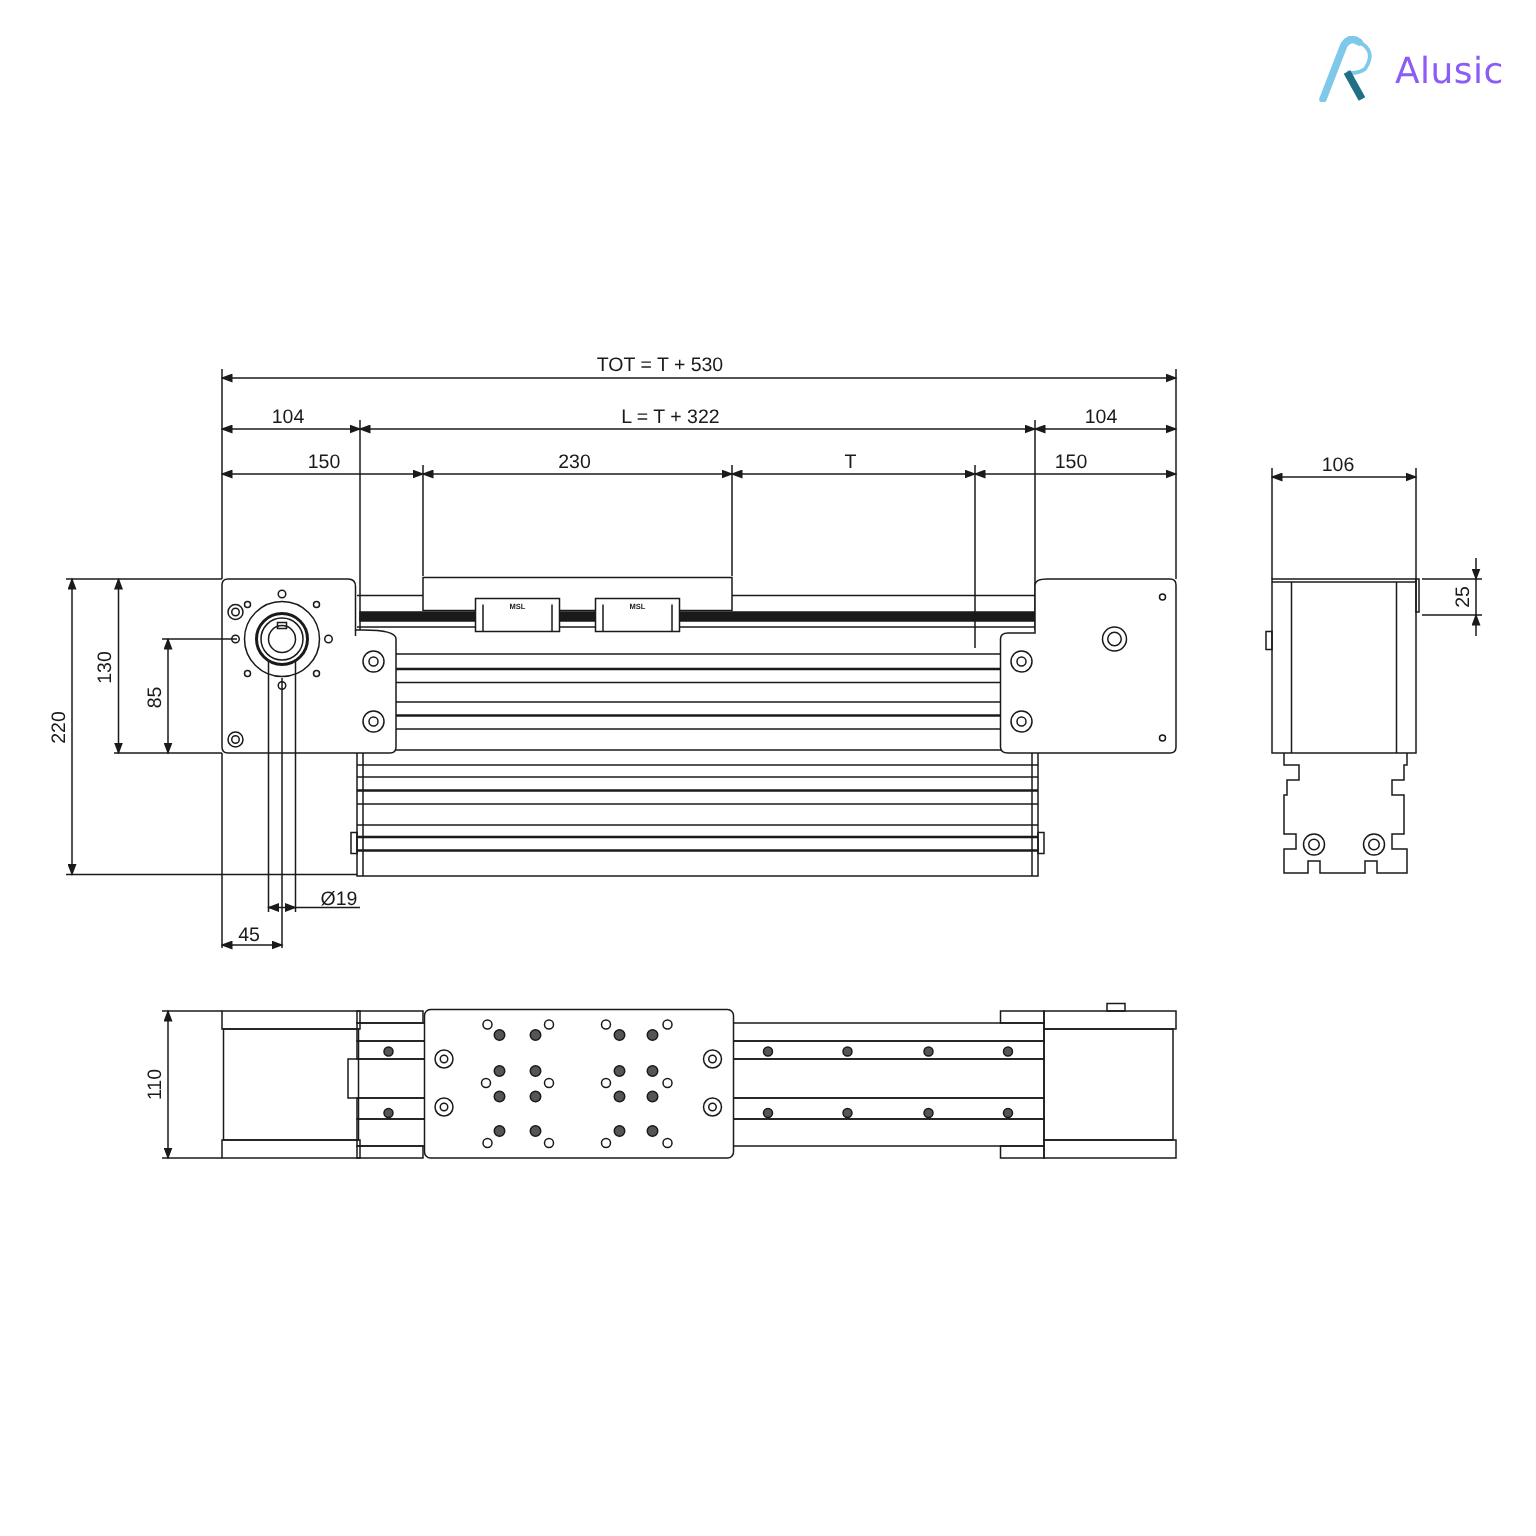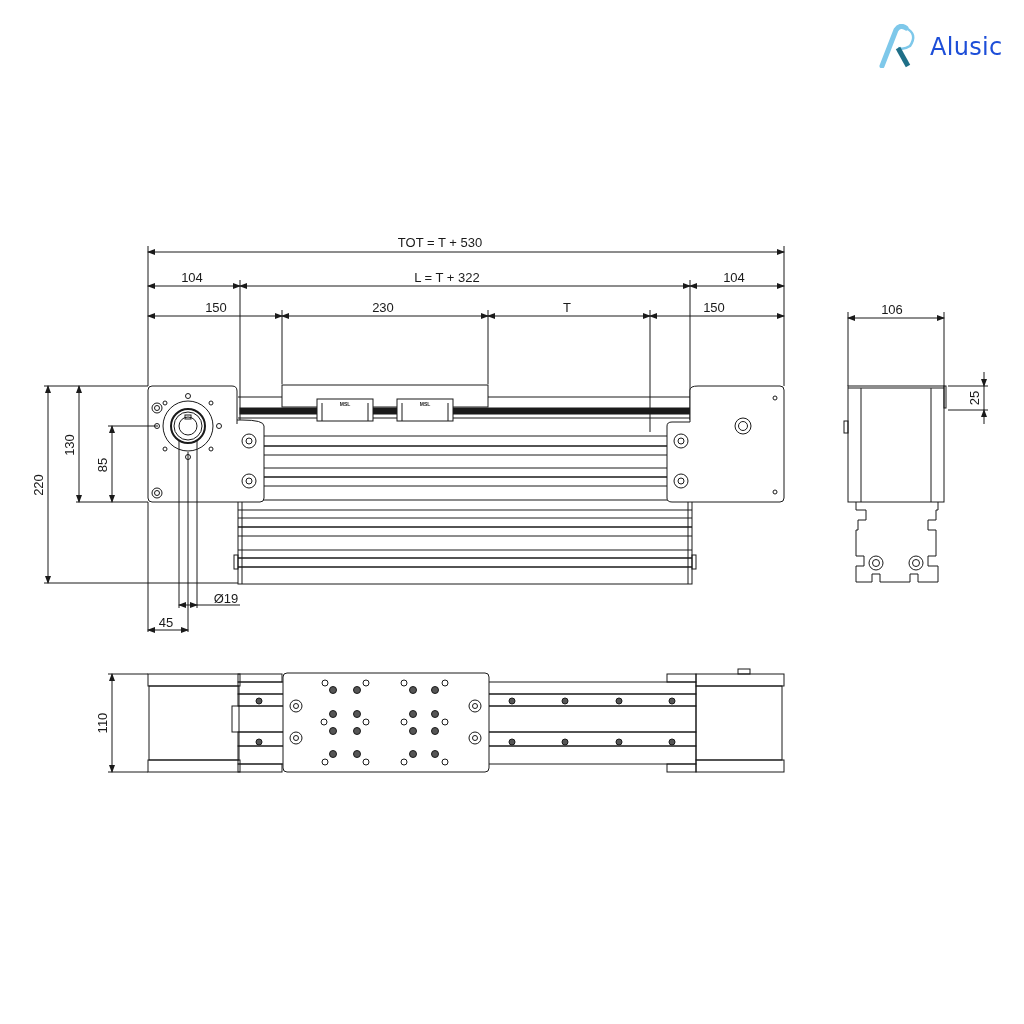--- a/index.html
+++ b/index.html
@@ -1,19 +1,19 @@
 <!DOCTYPE html>
 <html><head>
 <meta charset="utf-8">
 <style>
   html, body { margin:0; padding:0; background:#ffffff; }
   body { width:1024px; height:1024px; position:relative; overflow:hidden; font-family:"Liberation Sans", sans-serif; }
   #drawing { position:absolute; left:0; top:0; }
   .dimtxt { font-family:"Liberation Sans", sans-serif; font-size:13px; fill:#1a1a1a; }
-  .logo-text { position:absolute; left:930px; top:33px; font-size:24px; color:#1d4ed8; font-family:"DejaVu Sans", sans-serif; letter-spacing:0.3px; }
+  .logo-text { position:absolute; left:930px; top:33px; font-size:24px; color:#8b5cf6; font-family:"DejaVu Sans", sans-serif; letter-spacing:0.3px; }
   .logo-icon { position:absolute; left:878px; top:24px; }
 </style>
 </head>
 <body>
 
 <div>
   <svg class="logo-icon" width="44" height="44" viewBox="0 0 44 44">
     <path d="M4 42 L18 6 Q22 0 28 4" fill="none" stroke="#7ec8ea" stroke-width="5" stroke-linecap="round"></path>
     <path d="M28 4 Q40 10 32 22 Q26 26 20 24" fill="none" stroke="#7ec8ea" stroke-width="2.5"></path>
     <path d="M20 24 L30 42" fill="none" stroke="#1f6f87" stroke-width="5"></path>

